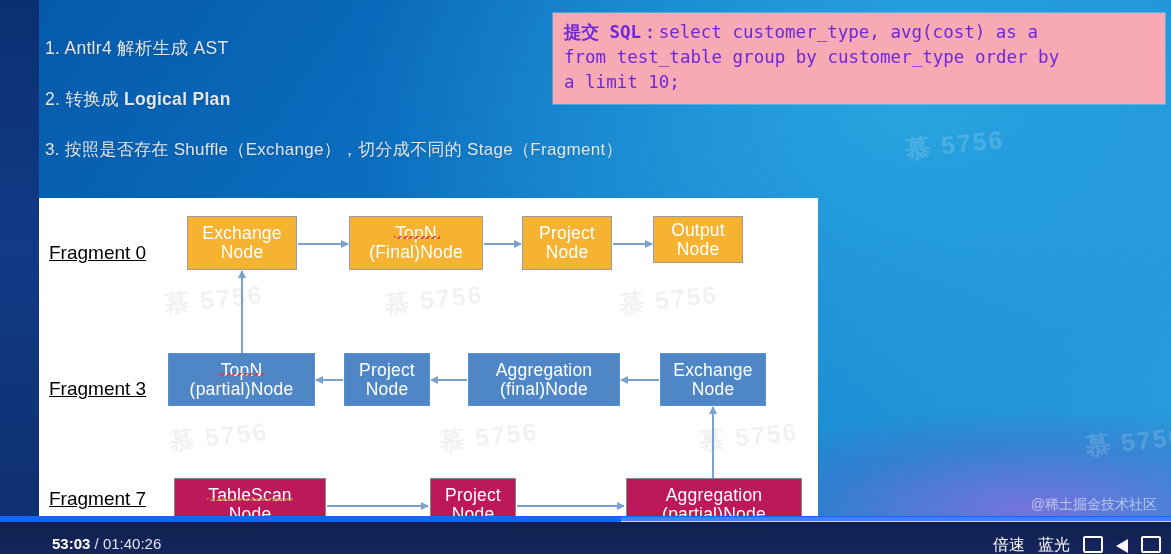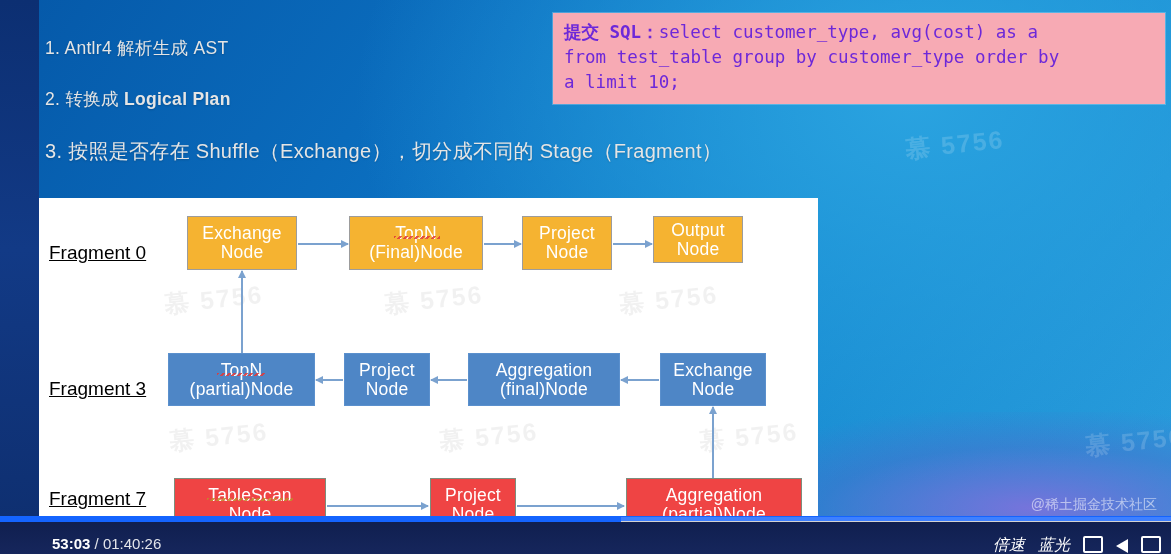--- a/index.html
+++ b/index.html
@@ -31,21 +31,21 @@
     position:absolute; right:0; bottom:22px; width:470px; height:120px;
     background:radial-gradient(ellipse at 70% 80%, rgba(132,110,220,.85) 0%, rgba(90,95,200,.35) 45%, rgba(90,95,200,0) 75%);
   }
 
   
   #bullet-list{ position:absolute; left:45px; top:36px; width:520px; }
   .bullet{
     color:#e5e5e5; font-size:17.5px; letter-spacing:.3px;
     margin-bottom:27px; white-space:nowrap; text-shadow:0 1px 2px rgba(0,0,0,.18);
   }
-  .bullet.b3{ font-size:20px; }
+  .bullet.b3{ font-size:17px; }
   .bullet .bold{ font-weight:bold; }
 
   
   #sql-callout{
     position:absolute; left:553px; top:13px; width:612px; min-height:84px;
     background:#f7aab4; padding:7px 11px 9px 11px;
     box-shadow:0 0 0 1px rgba(255,255,255,.25);
   }
   #sql-callout .sql-line{
     font-family:"DejaVu Sans Mono","Liberation Mono",monospace;
@@ -63,21 +63,21 @@
   }
   .node{
     position:absolute; display:flex; flex-direction:column;
     align-items:center; justify-content:center;
     color:#ffffff; text-align:center; line-height:1.06;
     font-size:17.5px; letter-spacing:.2px;
   }
   .node span{ display:block; }
   .node.orange{ background:#f5b331; border:1.6px solid #9c9c9c; }
   .node.blue  { background:#4e86c6; border:1.6px solid #5b90cd; }
-  .node.green { background:#ef4444; border:1.6px solid #7d8d7d; }
+  .node.green { background:#be185d; border:1.6px solid #7d8d7d; }
 
   
   .arrow-h{
     position:absolute; height:1.6px; background:#7ba2cf;
   }
   .arrow-h::after{
     content:""; position:absolute; top:-3.4px; right:-1px;
     border-left:8px solid #7ba2cf;
     border-top:4.2px solid transparent; border-bottom:4.2px solid transparent;
   }
@@ -124,21 +124,21 @@
   #time-display{
     position:absolute; left:52px; bottom:2px;
     color:#ffffff; font-size:15px; font-weight:bold; white-space:nowrap;
   }
   #time-display .total{ font-weight:normal; opacity:.88; }
   #player-right{
     position:absolute; right:10px; bottom:1px;
     display:flex; align-items:flex-end; gap:13px;
   }
   #player-right .ctl{
-    color:#ffffff; font-size:16px; white-space:nowrap; line-height:1;font-style:italic;
+    color:#ffffff; font-size:16px; white-space:nowrap; line-height:1;
   }
   #player-right .boxicon{
     width:20px; height:17px; border:2px solid #ffffff; border-radius:2px;
     display:inline-block;
   }
   #player-right .speaker{
     width:0;height:0;border-top:7px solid transparent;border-bottom:7px solid transparent;
     border-right:12px solid #ffffff; display:inline-block;
   }
   #channel-watermark{

